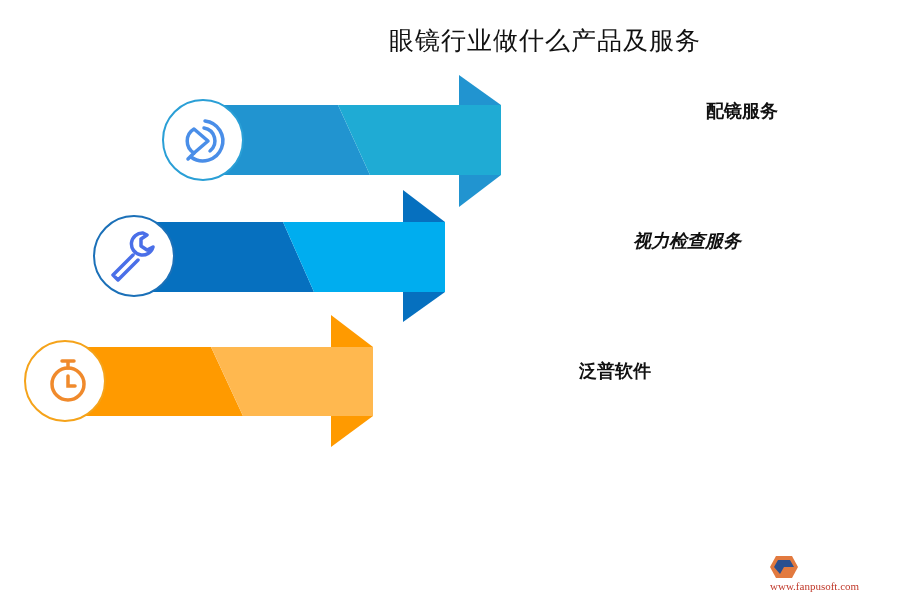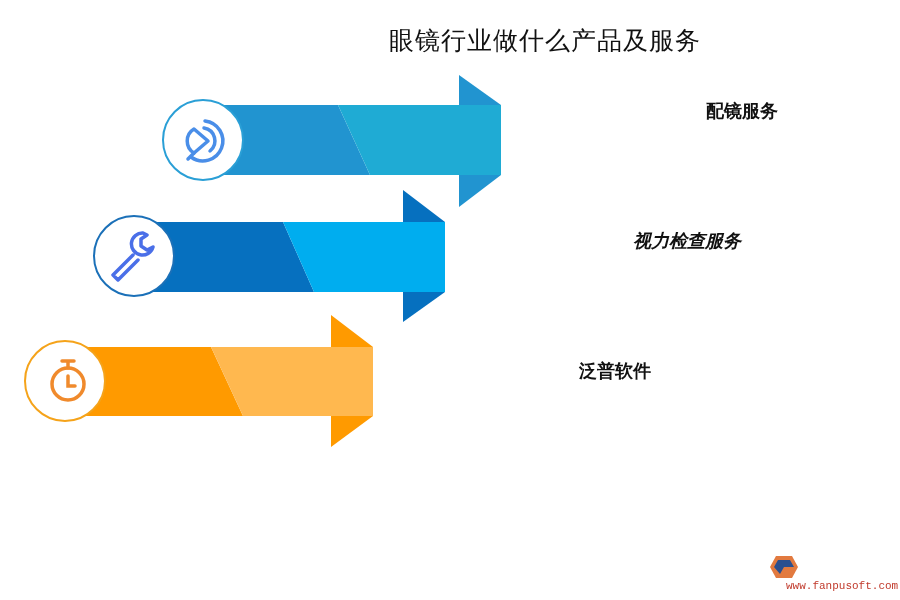--- a/index.html
+++ b/index.html
@@ -3,21 +3,21 @@
 <meta charset="utf-8">
 <style>
   html,body{margin:0;padding:0;background:#ffffff;}
   body{width:900px;height:600px;position:relative;overflow:hidden;font-family:"DejaVu Sans","Liberation Sans",sans-serif;}
   .title{position:absolute;left:0;width:900px;top:24px;text-align:center;font-size:25px;color:#111;letter-spacing:1px;padding-left:190px;box-sizing:border-box;}
   .arrows{position:absolute;left:0;top:0;}
   .label{position:absolute;font-size:18px;color:#111;font-weight:bold;}
   .icon-circle{position:absolute;border-radius:50%;background:#fff;box-sizing:border-box;}
   .logo{position:absolute;left:770px;top:552px;width:125px;height:45px;}
   .logo-text{position:absolute;left:30px;top:0;font-size:21px;color:#2a4f8f;letter-spacing:1px;}
-  .logo-url{position:absolute;left:16px;top:28px;font-size:11px;color:#c0392b;font-family:Liberation Mono, monospace;}
+  .logo-url{position:absolute;left:0;top:28px;font-size:11px;color:#c0392b;font-family:Liberation Serif, serif;}
 </style>
 </head>
 <body>
 
 <div class="title">眼镜行业做什么产品及服务</div>
 
 <svg class="arrows" width="900" height="600">
 
   <g>
     <polygon points="459,75 501,105 501,175 459,207" fill="#2194d0"></polygon>

